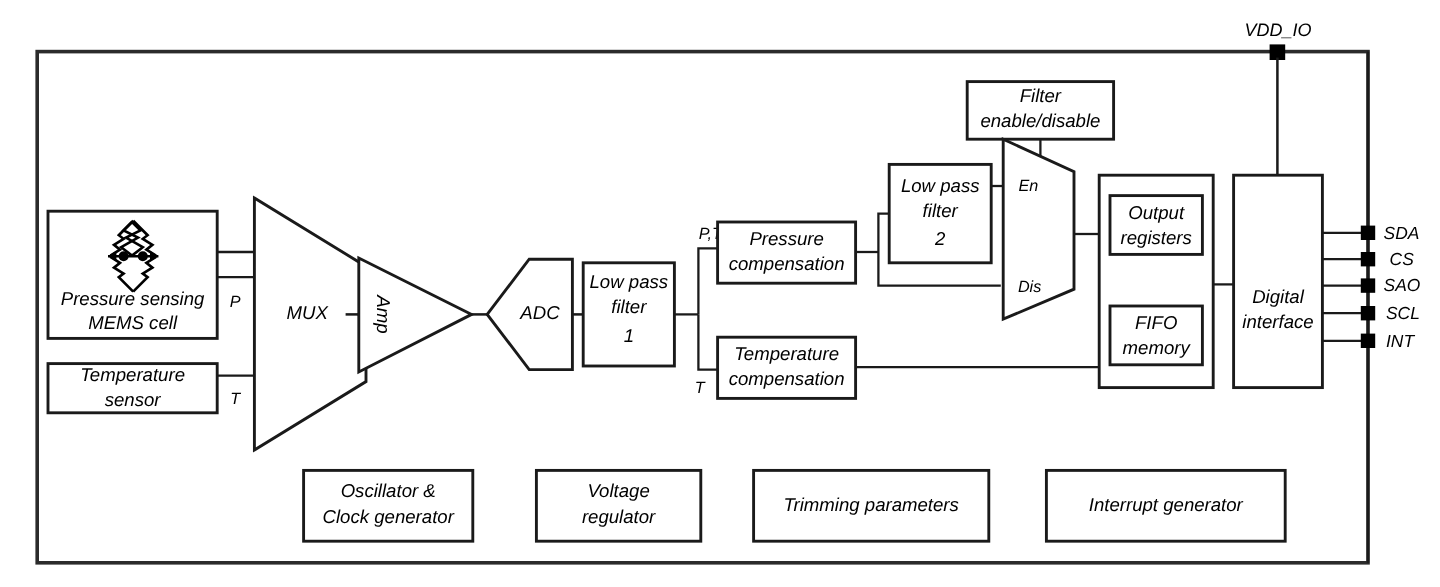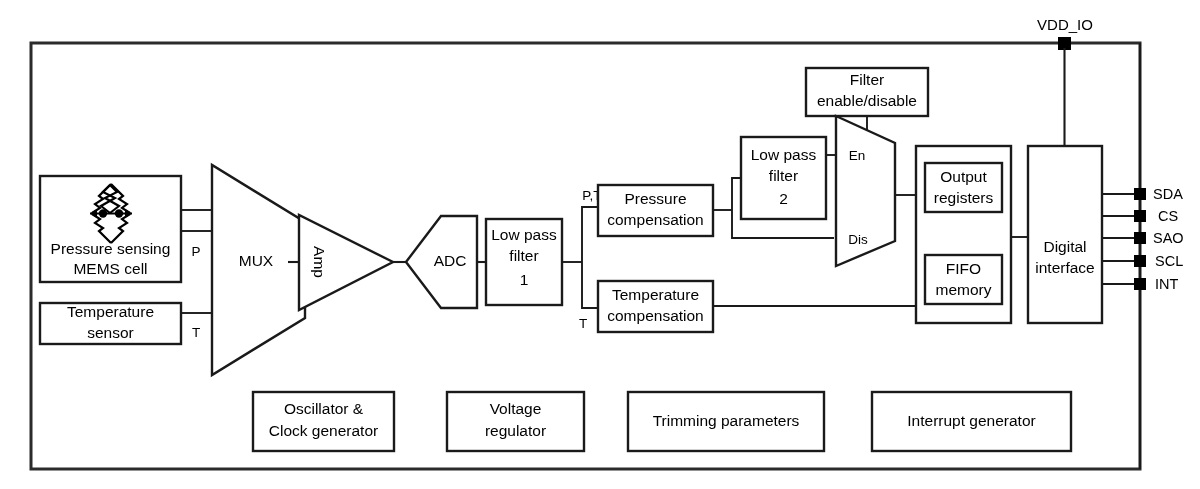--- a/index.html
+++ b/index.html
@@ -1,18 +1,18 @@
 <!DOCTYPE html>
 <html><head>
 <meta charset="utf-8">
 <style>
   html,body{margin:0;padding:0;background:#ffffff;}
   body{width:1200px;height:489px;overflow:hidden;
        font-family:"Liberation Sans","DejaVu Sans",sans-serif;}
-  #diagram-root{position:relative;width:1103px;height:489px;}
+  #diagram-root{position:relative;width:1103px;height:489px;font-style:italic;}
   svg{display:block;}
   .blk{fill:#ffffff;stroke:#1a1a1a;stroke-width:2.4;}
   .chip{fill:#ffffff;stroke:#2b2b2b;stroke-width:3;}
   .wire{stroke:#1a1a1a;stroke-width:2.1;fill:none;}
   .wire-thin{stroke:#1a1a1a;stroke-width:1.9;fill:none;}
   .pad{fill:#000000;stroke:none;}
   .res{stroke:#000000;stroke-width:2.2;fill:none;stroke-linejoin:miter;}
   .dot{fill:#000000;}
   text{fill:#000000;font-family:"Liberation Sans","DejaVu Sans",sans-serif;}
   .t-blk{font-size:15.5px;text-anchor:middle;dominant-baseline:middle;}

